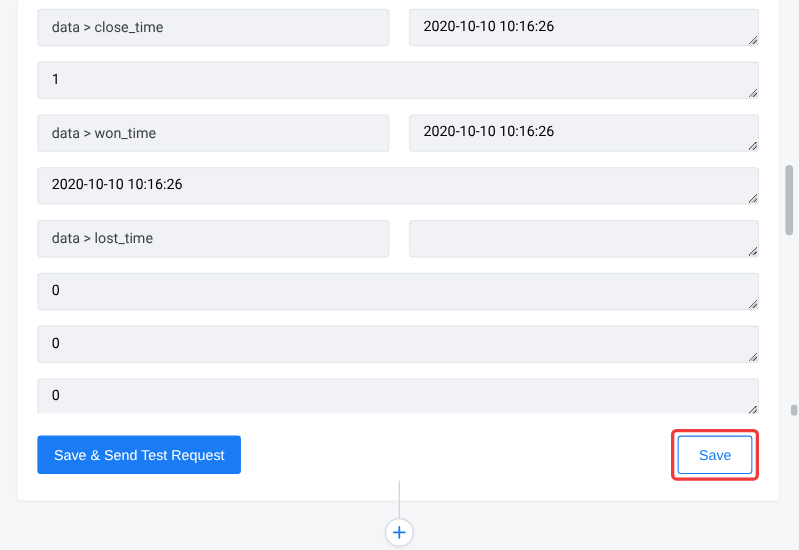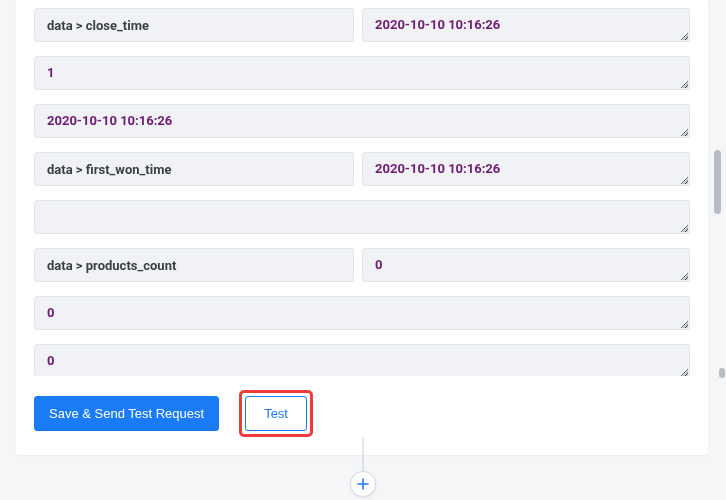--- a/index.html
+++ b/index.html
@@ -19,24 +19,23 @@
       padding: 0 0 18px 0;
     }
     .scroll-area {
       max-height: 376px;
       overflow: hidden;
       padding: 0 18px 0 18px;
       position: relative;
     }
     .row {
       display: flex;
-      gap: 8px;
+      gap: 18px;
       margin-bottom: 14px;
       align-items: center;
-      font-weight: bold;
     }
     .row:first-child { margin-top: 8px; }
     .key-cell {
       flex: 0 0 320px;
       background: #f0f2f5;
       border: 1px solid #e2e5ea;
       border-radius: 3px;
       padding: 8px 12px;
       font-size: 13px;
       color: #3b3f46;
@@ -44,40 +43,41 @@
       align-items: center;
       min-height: 34px;
     }
     .val-cell {
       flex: 1;
       background: #f0f2f5;
       border: 1px solid #e2e5ea;
       border-radius: 3px;
       padding: 8px 12px;
       font-size: 13px;
-      color: #701a75;
+      color: #000000;
       min-height: 34px;
       resize: both;
       overflow: auto;
       position: relative;
     }
     .val-cell::after {
       content: '';
       position: absolute;
       right: 1px;
       bottom: 1px;
       width: 0; height: 0;
       border-left: 6px solid transparent;
       border-bottom: 6px solid #b8bdc5;
     }
     .actions {
       padding: 14px 18px 0 18px;
       display: flex;
       gap: 20px;
       align-items: center;
+      justify-content: space-between;
     }
     .btn-primary {
       background: #1a7cf4;
       color: #fff;
       border: 1px solid #1a7cf4;
       border-radius: 3px;
       padding: 9px 14px;
       font-size: 13px;
       cursor: pointer;
     }
@@ -148,46 +148,46 @@
   <div class="scroll-area">
 
     <div class="row">
       <div class="key-cell">data &gt; close_time</div>
       <div class="val-cell">2020-10-10 10:16:26</div>
     </div>
     <div class="row">
       <div class="val-cell">1</div>
     </div>
     <div class="row">
+      <div class="key-cell">data &gt; won_time</div>
       <div class="val-cell">2020-10-10 10:16:26</div>
     </div>
     <div class="row">
-      <div class="key-cell">data &gt; first_won_time</div>
       <div class="val-cell">2020-10-10 10:16:26</div>
     </div>
     <div class="row">
+      <div class="key-cell">data &gt; lost_time</div>
       <div class="val-cell"></div>
     </div>
     <div class="row">
-      <div class="key-cell">data &gt; products_count</div>
       <div class="val-cell">0</div>
     </div>
     <div class="row">
       <div class="val-cell">0</div>
     </div>
     <div class="row">
       <div class="val-cell">0</div>
     </div>
 
   </div>
 
   <div class="actions">
     <button class="btn-primary">Save &amp; Send Test Request</button>
     <span class="highlight-box">
-      <button class="btn-secondary">Test</button>
+      <button class="btn-secondary">Save</button>
     </span>
   </div>
 </div>
 
 <div class="scroll-indicator"></div>
 <div class="outer-scroll"></div>
 
 <div class="flow-line"></div>
 <div class="add-node">
   <svg viewBox="0 0 12 12">

